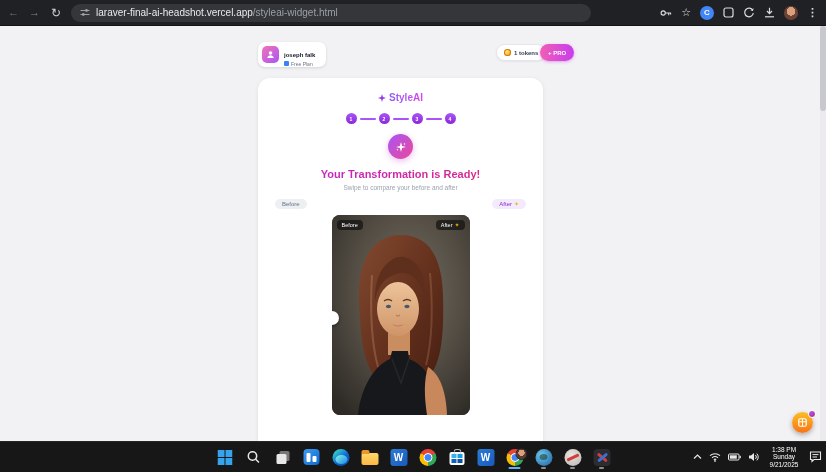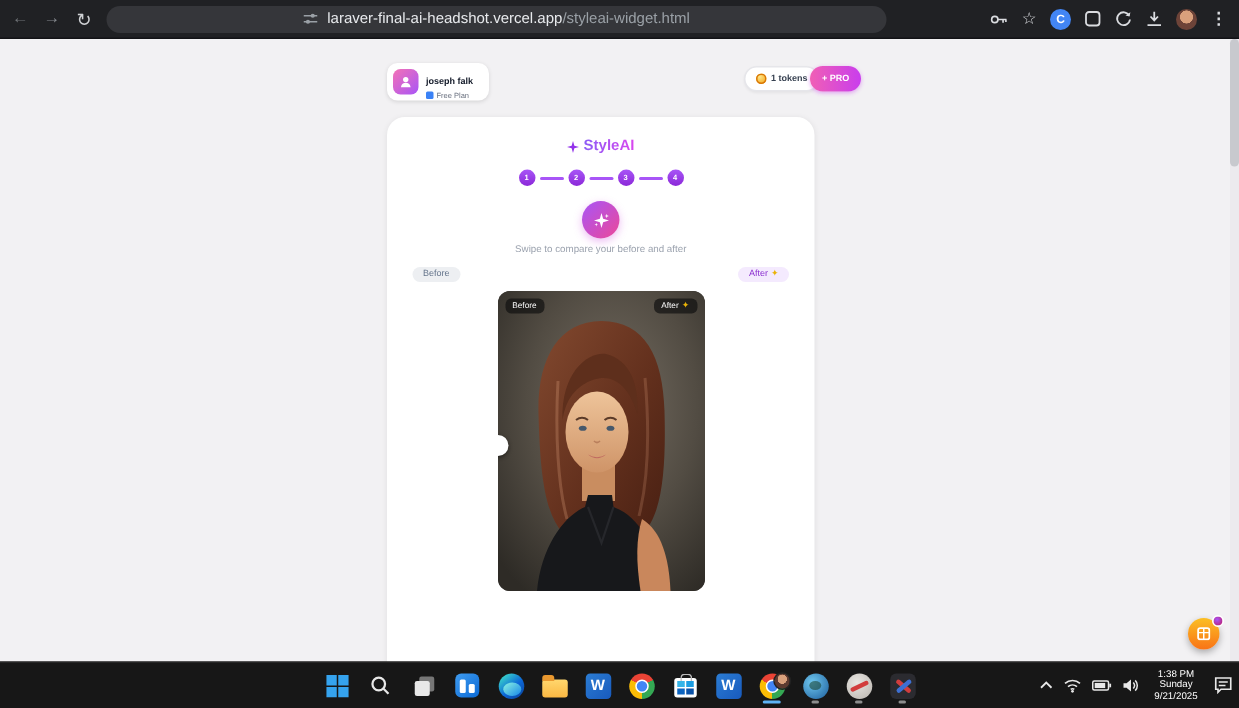--- a/index.html
+++ b/index.html
@@ -5,21 +5,21 @@
   html,body{margin:0;padding:0;background:#000;}
   #screen{position:relative;width:826px;height:472px;overflow:hidden;background:#f2f1f3;
           font-family:"Liberation Sans",sans-serif;-webkit-font-smoothing:antialiased;}
 
   
   .browser-bar{position:absolute;top:0;left:0;right:0;height:26px;background:#202124;
     display:flex;align-items:center;padding:0 8px;box-sizing:border-box;gap:6px;border-bottom:1px solid #121316;}
   .nav-btn{font-size:11px;line-height:1;cursor:default;}
   .nav-back{color:#6f7377;}.nav-fwd{color:#84888d;margin-left:4px;}.nav-reload{color:#cfd1d4;margin-left:5px;font-size:12px;}
   .url-pill{height:18px;width:520px;background:#35363a;border-radius:9px;display:flex;align-items:center;
-    gap:6px;padding:0 9px;box-sizing:border-box;margin-left:4px;justify-content:center;}
+    gap:6px;padding:0 9px;box-sizing:border-box;margin-left:4px;}
   .url-text{font-size:10px;color:#e8eaed;white-space:nowrap;overflow:hidden;}
   .url-path{color:#9aa0a6;}
   .bar-right{margin-left:auto;display:flex;align-items:center;gap:9px;}
   .bar-ic{display:flex;align-items:center;justify-content:center;}
   .ext-badge{width:14px;height:14px;border-radius:50%;background:#4285f4;color:#fff;font-size:8px;
     font-weight:bold;display:flex;align-items:center;justify-content:center;}
   .star{color:#dadce0;font-size:11px;}
   .kebab{color:#dadce0;font-size:11px;font-weight:bold;letter-spacing:0;}
   .avatar-chip{width:14px;height:14px;border-radius:50%;
     background:radial-gradient(circle at 50% 38%,#d9a07c 0 38%,#6d4338 40% 100%);}
@@ -237,20 +237,21 @@
       </div>
 
       <div class="spark-circle">
         <svg width="12" height="12" viewBox="0 0 24 24">
             <path d="M12 2 L14.2 9.8 L22 12 L14.2 14.2 L12 22 L9.8 14.2 L2 12 L9.8 9.8 Z" fill="#fff"></path>
             <path d="M19 3 L19.7 5.3 L22 6 L19.7 6.7 L19 9 L18.3 6.7 L16 6 L18.3 5.3 Z" fill="#fff"></path>
             <path d="M5 15 L5.6 16.9 L7.5 17.5 L5.6 18.1 L5 20 L4.4 18.1 L2.5 17.5 L4.4 16.9 Z" fill="#fff"></path>
           </svg>
       </div>
 
+      <div class="headline">Your Transformation is Ready!</div>
       <div class="subhead">Swipe to compare your before and after</div>
 
       <div class="chips-row">
         <span class="chip chip-before">Before</span>
         <span class="chip chip-after">
             <span>After</span>
             <span class="gold-star">✦</span>
           </span>
       </div>
 

